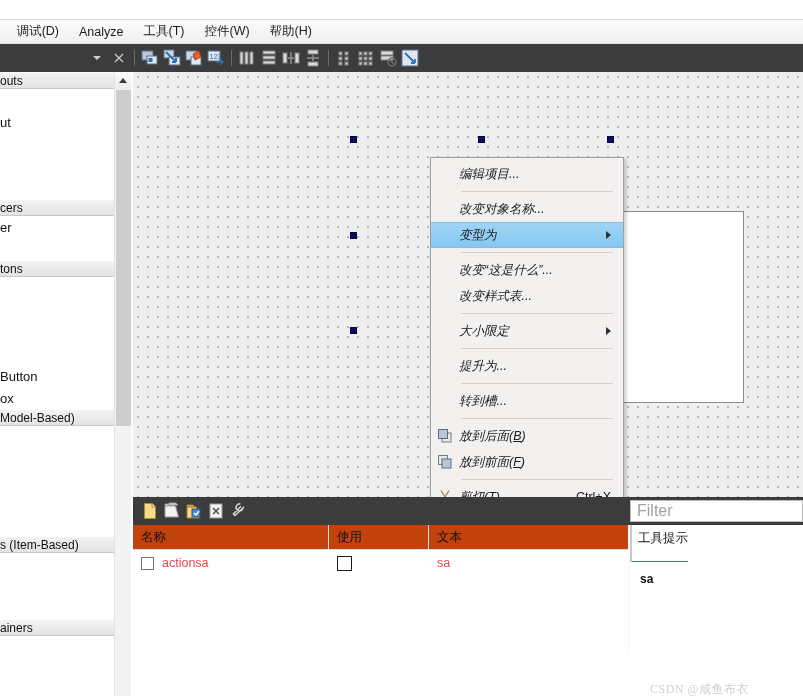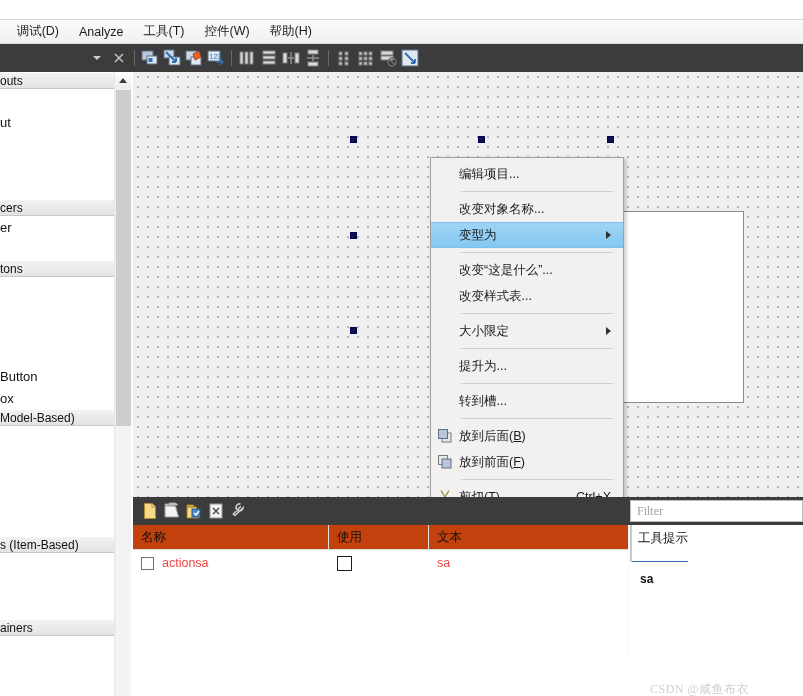--- a/index.html
+++ b/index.html
@@ -164,21 +164,21 @@
   #bottom-bar .bb-group { display: flex; align-items: center; margin-left: 6px; }
   #bottom-filter-wrap {
     position: absolute; left: 630px; top: 500px; width: 173px; height: 22px;
     background: #ffffff;
     border: 1px solid #bdbdbd;
     box-sizing: border-box;
     display: flex; align-items: center;
     padding-left: 6px;
   }
   #bottom-filter-wrap .ph {
-    color: #a0a0a0; font-family: Liberation Serif, serif; font-size: 12px;
+    color: #a0a0a0; font-family: Liberation Sans, sans-serif; font-size: 16px;
   }
 
   
   #action-table {
     position: absolute; left: 133px; top: 525px; width: 495px; height: 171px;
     background: #ffffff;
     box-sizing: border-box;
   }
   #action-header {
     display: flex; height: 24px; align-items: center;
@@ -248,21 +248,21 @@
   .cm-item.sel {
     background: linear-gradient(#9fd4f5, #85c7f2);
     border-top: 1px solid #7fc0ea;
     border-bottom: 1px solid #7fc0ea;
   }
   .cm-icon {
     width: 28px; height: 26px;
     display: flex; align-items: center; justify-content: center;
     flex: none;
   }
-  .cm-label { flex: 1; white-space: nowrap; }
+  .cm-label { flex: 1; white-space: nowrap; font-style: italic; }
   .cm-label .mn { text-decoration: underline; }
   .cm-shortcut {
     color: #1a1a1a; font-size: 12.5px;
     padding-right: 12px; white-space: nowrap;
   }
   .cm-arrow {
     width: 0; height: 0;
     border-top: 4px solid transparent;
     border-bottom: 4px solid transparent;
     border-left: 5px solid #303030;

